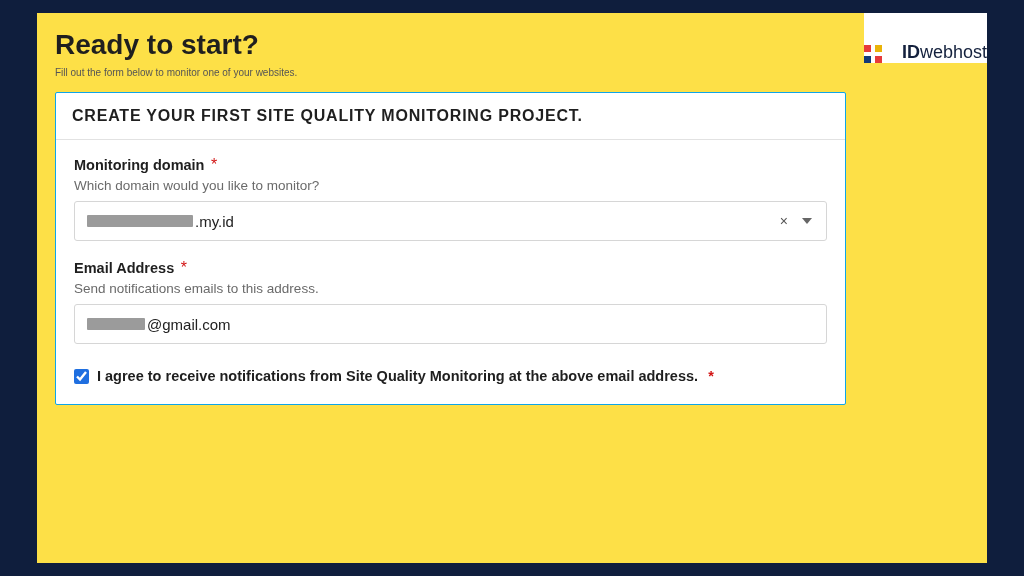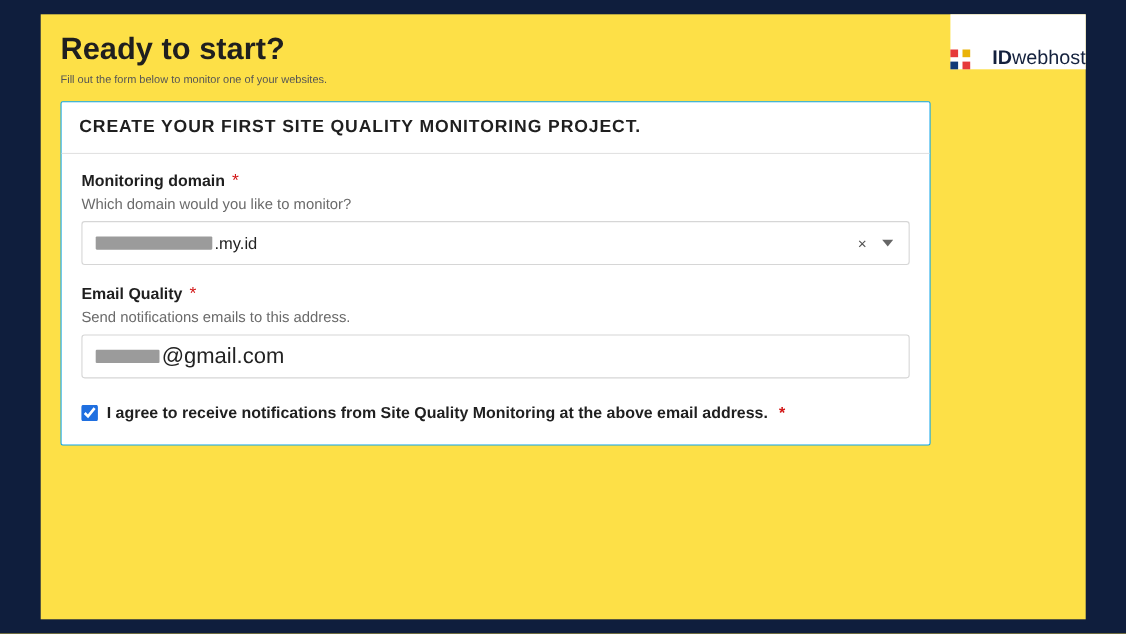--- a/index.html
+++ b/index.html
@@ -114,27 +114,27 @@
       margin-right: 4px;
     }
     .text-input {
       border: 1px solid #d6d6d6;
       border-radius: 3px;
       background: #fff;
       display: flex;
       align-items: center;
       padding: 7px 12px;
       height: 40px;
-      font-size: 20px;
+      font-size: 15px;
       color: #222;
       gap: 2px;
     }
     .consent-row {
       display: flex;
-      align-items: flex-start;
+      align-items: center;
       gap: 8px;
       margin-top: 24px;
     }
     .consent-check {
       width: 15px;
       height: 15px;
       accent-color: #1f6fe0;
       flex-shrink: 0;
     }
     .consent-text {
@@ -194,21 +194,21 @@
             </div>
             <div class="select-actions">
               <span class="clear-x">×</span>
               <span class="caret-down"></span>
             </div>
           </div>
         </div>
 
         <div class="field-block">
           <div>
-            <span class="field-label">Email Quality</span>
+            <span class="field-label">Email Address</span>
             <span class="required-mark">*</span>
           </div>
           <div class="field-help">Send notifications emails to this address.</div>
           <div class="text-input">
             <span class="redact-bar redact-email"></span>
             <span>@gmail.com</span>
           </div>
         </div>
 
         <div class="consent-row">

